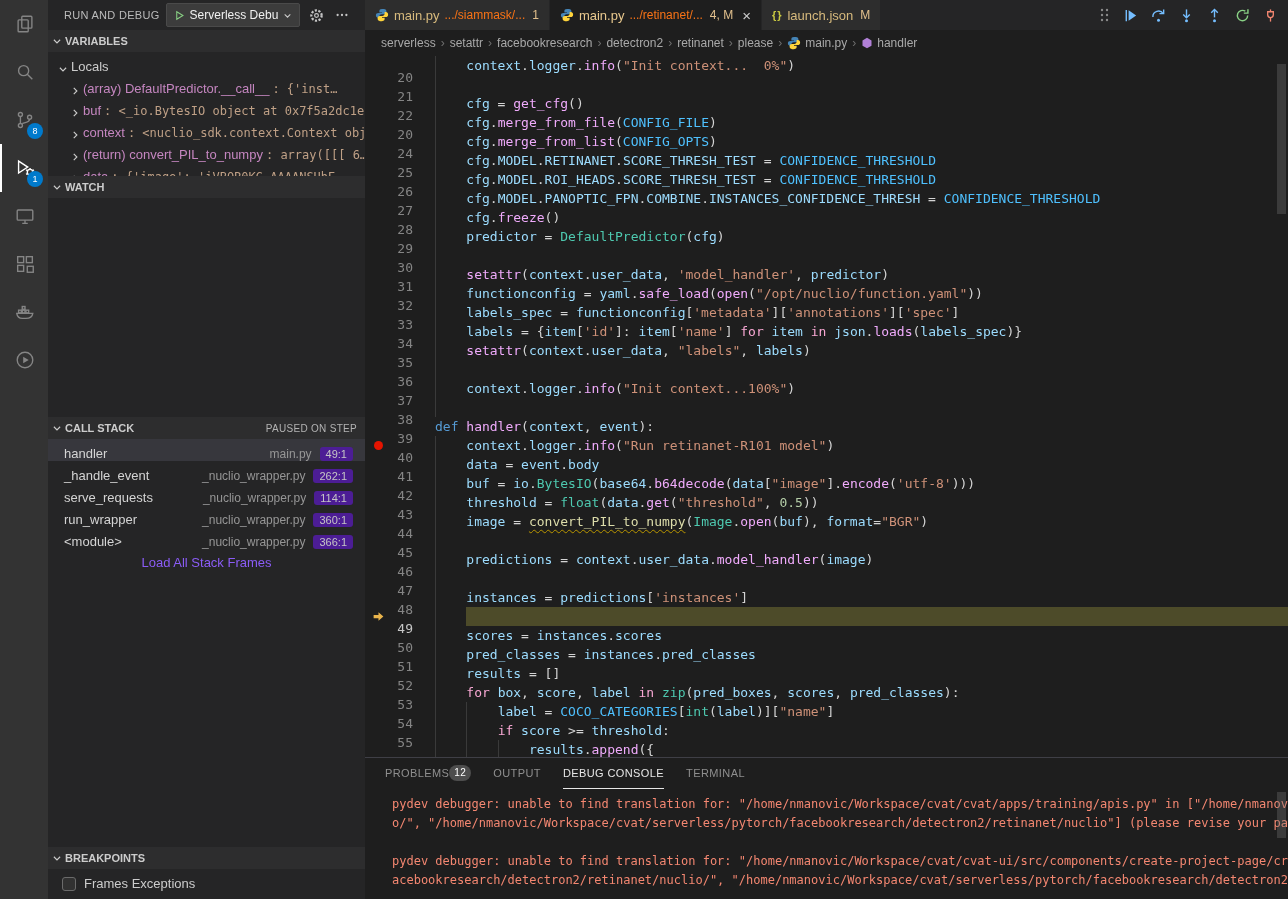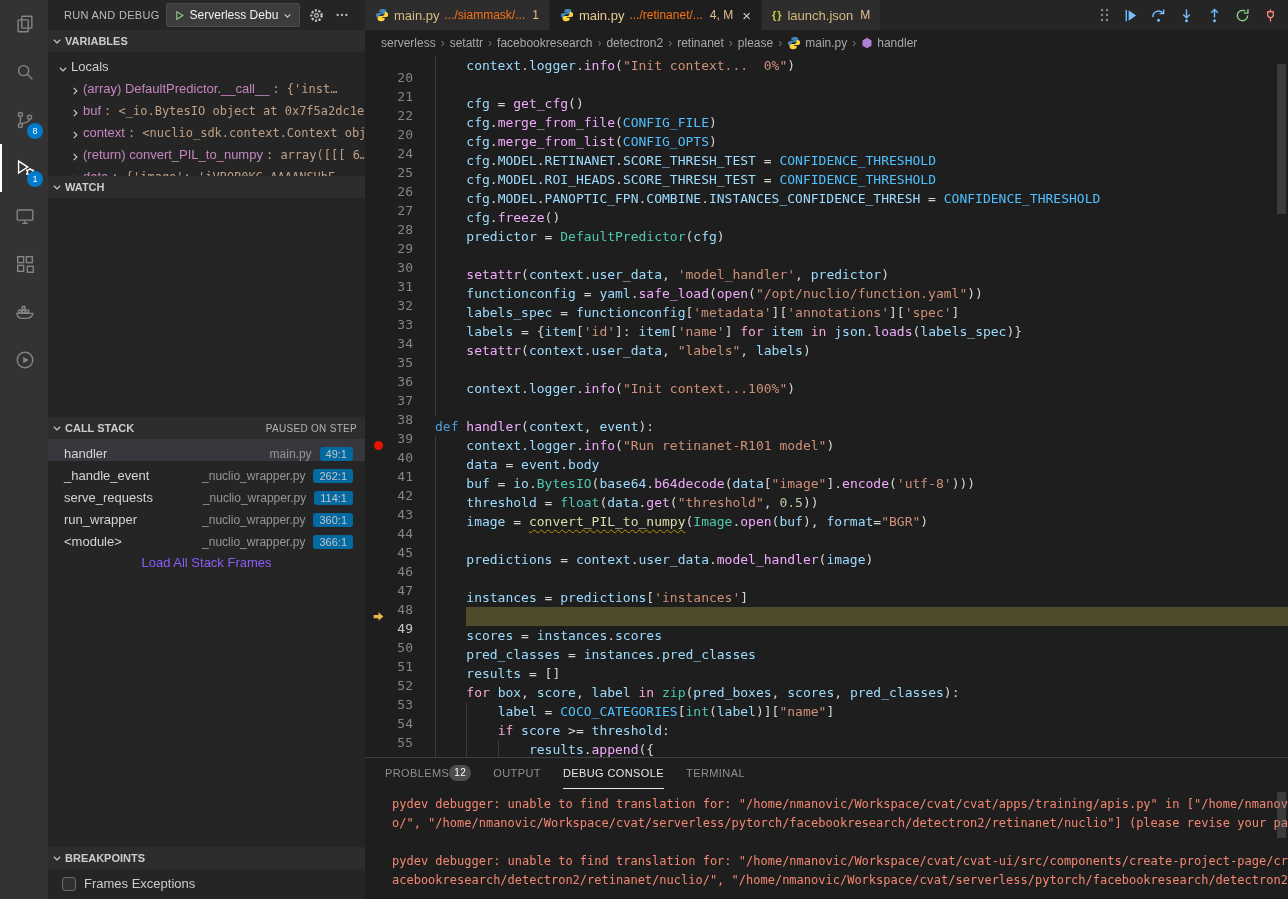--- a/index.html
+++ b/index.html
@@ -31,21 +31,21 @@
   .sec-status{margin-left:auto;font-weight:normal;font-size:10px;color:#b3b3b3;letter-spacing:.3px}
   .row{height:22px;flex:none;display:flex;align-items:flex-end;white-space:nowrap;overflow:hidden;cursor:pointer}
   .scope-row{padding-left:10px;gap:3px}
   .var-row{padding-left:22px;gap:3px}
   .vname{color:#c586c0}
   .vval{color:#bfa086;font-family:"DejaVu Sans Mono",monospace;font-size:12px}
   .frame{padding:0 12px 0 16px}
   .frame.selected{background:#37373d}
   .frame-name{color:#d4d4d4}
   .frame-file{margin-left:auto;color:#969696;font-size:12px;padding-right:8px}
-  .frame-line{background:#0369a1;border-radius:3px;padding:1px 6px;font-size:11px;color:#c5c5c5}
+  .frame-line{background:#4c1d95;border-radius:3px;padding:1px 6px;font-size:11px;color:#c5c5c5}
   .stack-link{height:26px;display:flex;align-items:center;justify-content:center;color:#8b5cf6;cursor:pointer}
   .bp-row{padding-left:14px;gap:8px}
   .cb{width:14px;height:14px;border:1px solid #6b6b6b;background:#313131;border-radius:3px;position:relative;flex:none}
   .cb.checked{background:#1177bb;border-color:#1177bb}
   .cb.checked::after{content:"";position:absolute;left:4px;top:1px;width:4px;height:8px;
     border:solid #ffffff;border-width:0 1.5px 1.5px 0;transform:rotate(40deg)}
 
   
   .main{flex:1;display:flex;flex-direction:column;overflow:hidden;background:#1e1e1e}
   .tabbar{height:30px;flex:none;background:#252526;display:flex;align-items:stretch;position:relative}

